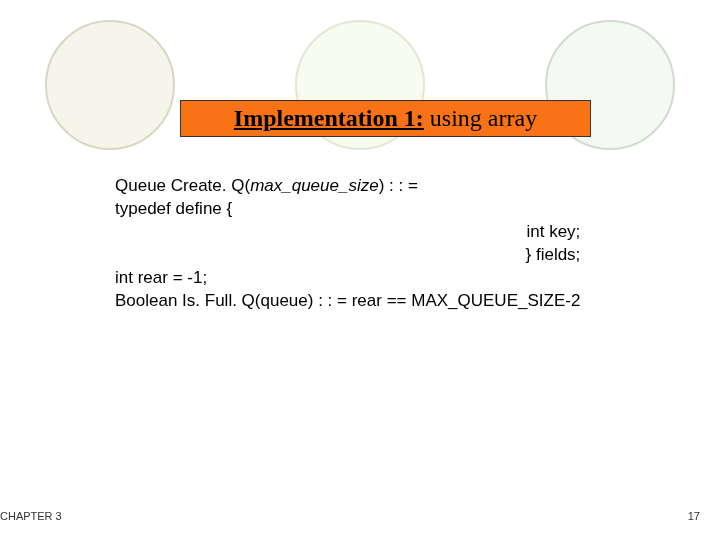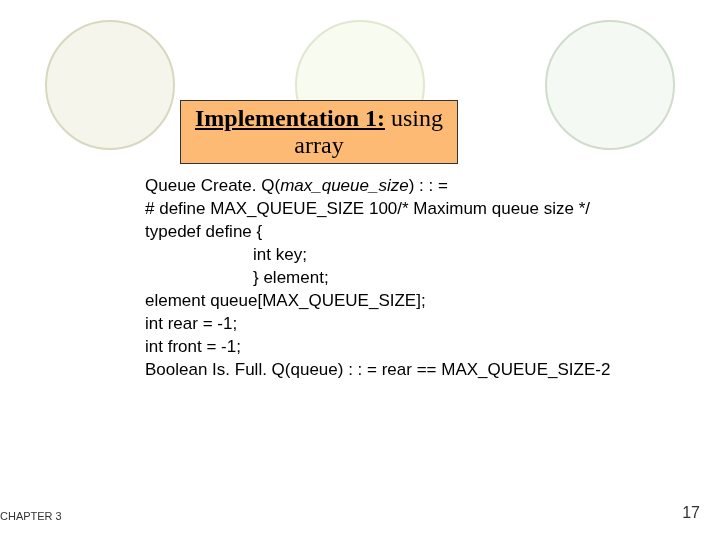--- a/index.html
+++ b/index.html
@@ -39,23 +39,23 @@
     height: 130px;
     left: 545px;
     top: 20px;
     border-color: #d0dccc;
     background: #f5f9f3;
   }
   .title-box {
     position: absolute;
     left: 180px;
     top: 100px;
-    width: 278px;
+    width: 411px;
     border: 1.5px solid #333;
-    background: #fdba74;
+    background: #f97316;
     z-index: 2;
     padding: 4px 10px;
     text-align: center;
   }
   .title-box span {
     font-family: "Times New Roman", Times, serif;
     font-size: 24px;
     color: #000;
   }
   .title-bold {
@@ -68,61 +68,58 @@
   .code-block {
     position: absolute;
     left: 115px;
     top: 175px;
     font-family: Arial, Helvetica, sans-serif;
     font-size: 17px;
     color: #000;
     line-height: 1.35;
     z-index: 3;
   }
-  .code-line { white-space: pre; margin-left: 30px; }
+  .code-line { white-space: pre; }
   .italic { font-style: italic; }
-  .indent1 { padding-left: 108px; }
+  .indent1 { padding-left: 108px; text-align: right; }
   .footer-chapter {
     position: absolute;
     left: 0;
     right: 0;
     bottom: 18px;
     text-align: left;
     font-size: 11px;
     color: #333;
     font-family: Arial, sans-serif;
   }
   .footer-page {
     position: absolute;
     right: 20px;
     bottom: 18px;
-    font-size: 16px;
+    font-size: 11px;
     color: #333;
     font-family: Arial, sans-serif;
   }
 </style>
 </head>
 <body>
 
 <div class="circle circle-1"></div>
 <div class="circle circle-2"></div>
 <div class="circle circle-3"></div>
 
 <div class="title-box">
   <span>
     <span class="title-bold">Implementation 1:</span><span class="title-rest"> using array</span>
   </span>
 </div>
 
 <div class="code-block">
   <div class="code-line"><span>Queue Create. Q(</span><span class="italic">max_queue_size</span><span>) : : =</span></div>
-  <div class="code-line"># define MAX_QUEUE_SIZE 100/* Maximum queue size */</div>
   <div class="code-line">typedef define {</div>
   <div class="code-line indent1">int key;</div>
-  <div class="code-line indent1">} element;</div>
-  <div class="code-line">element queue[MAX_QUEUE_SIZE];</div>
+  <div class="code-line indent1">} fields;</div>
   <div class="code-line">int rear = -1;</div>
-  <div class="code-line">int front = -1;</div>
   <div class="code-line">Boolean Is. Full. Q(queue) : : = rear == MAX_QUEUE_SIZE-2</div>
 </div>
 
 <div class="footer-chapter">CHAPTER 3</div>
 <div class="footer-page">17</div>
 
 </body></html>

